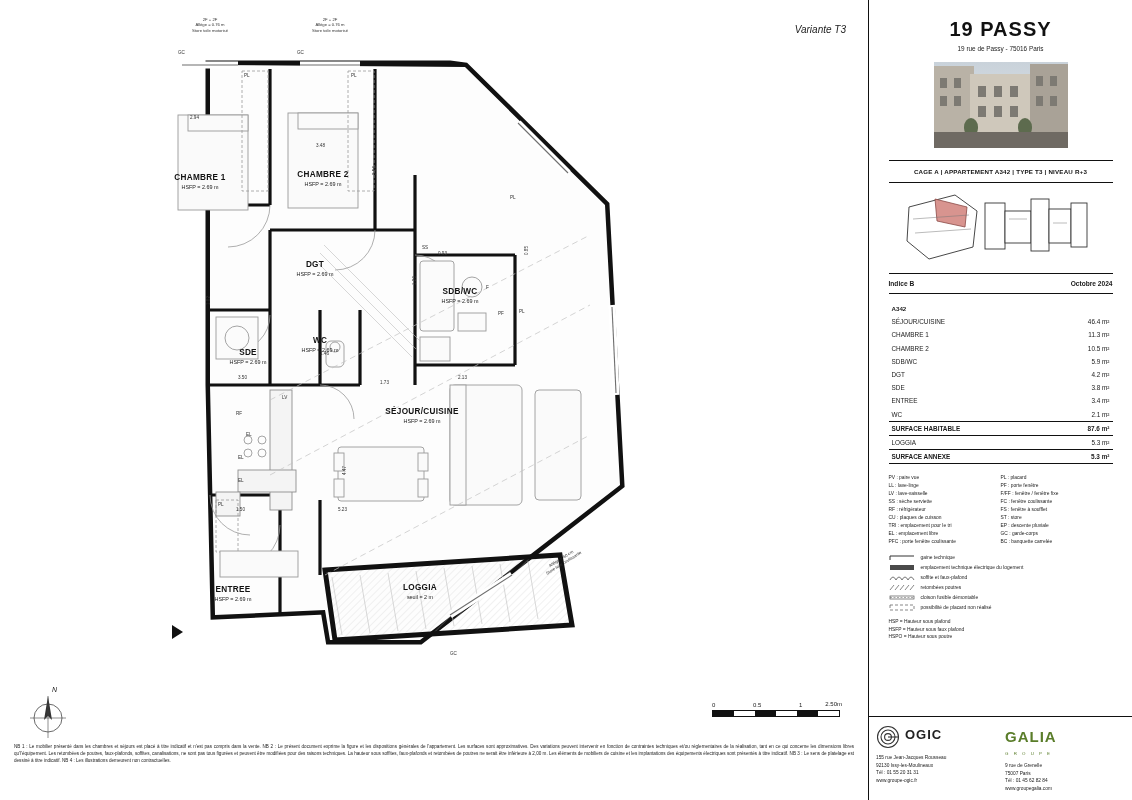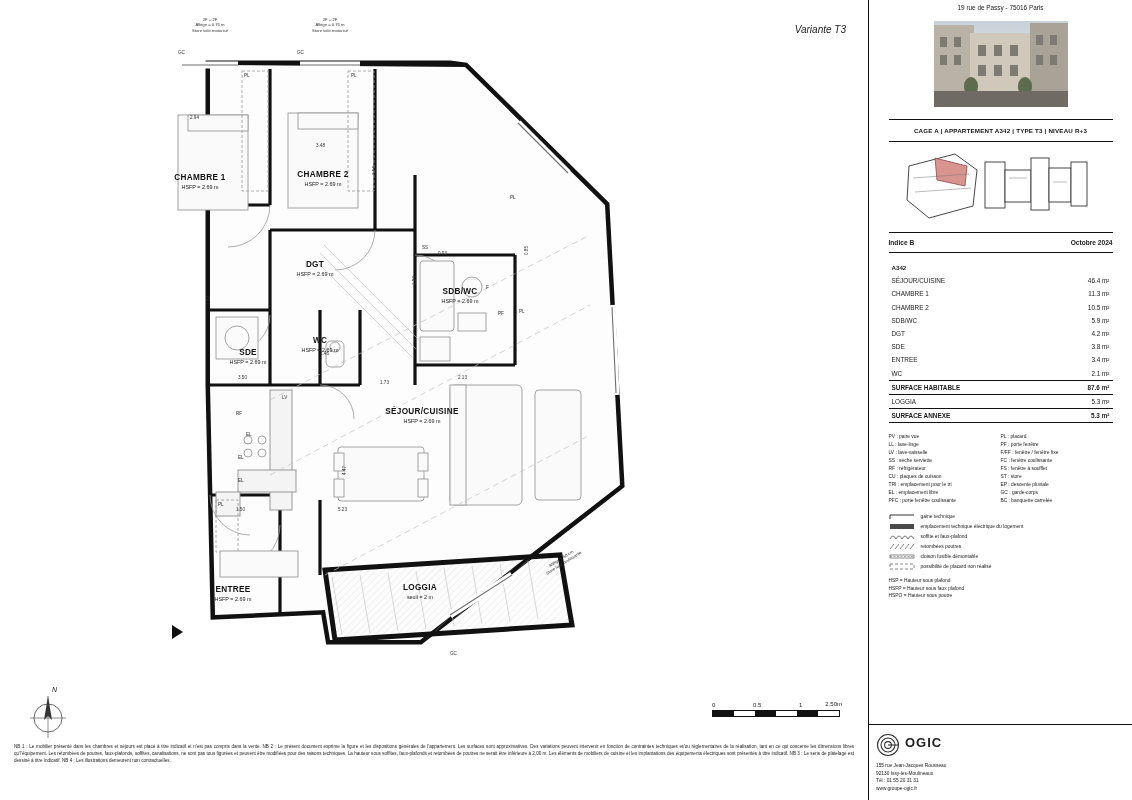--- a/index.html
+++ b/index.html
@@ -355,20 +355,21 @@
           <i></i>
       </div>
       <div class="lab" style="top:-1px;">2.50m</div>
     </div>
 
     <div class="notes">NB 1 : Le mobilier présenté dans les chambres et séjours est placé à titre indicatif et n'est pas compris dans la vente. NB 2 : Le présent document exprime la figure et les dispositions générales de l'appartement. Les surfaces sont approximatives. Des variations peuvent intervenir en fonction de contraintes techniques et/ou réglementaires de la réalisation, tant en ce qui concerne les dimensions libres qu'l'équipement. Les retombées de poutres, faux-plafonds, soffites, canalisations, ne sont pas tous figurées et peuvent être modifiées pour des raisons techniques. La hauteur sous soffites, faux-plafonds et retombées de poutres ne serait être inférieure à 2,00 m. Les éléments de mobiliers de cuisine et les implantations des équipements électriques sont présentés à titre indicatif. NB 3 : Le sens de platelage est dessiné à titre indicatif. NB 4 : Les illustrations demeurent non contractuelles.</div>
   </div>
 
   <div class="panel">
 
+    <div class="p-title">19 PASSY</div>
     <div class="p-sub">19 rue de Passy - 75016 Paris</div>
 
     <div class="photo">
       <div class="sky"></div>
       <div class="bldgL"></div>
       <div class="bldgM"></div>
       <div class="bldgR"></div>
       <div class="win" style="left:6px;top:16px;width:7px;height:10px;"></div>
       <div class="win" style="left:20px;top:16px;width:7px;height:10px;"></div>
       <div class="win" style="left:6px;top:34px;width:7px;height:10px;"></div>
@@ -571,17 +572,27 @@
               <circle cx="12" cy="12" r="3.4" fill="none" stroke="#333" stroke-width="1.1"></circle>
               <path d="M12,12 L22,12" stroke="#333" stroke-width="1.1"></path>
             </svg>
             <span class="ogic-logo" style="margin-left:5px;">OGIC</span>
           </div>
           <div>155 rue Jean-Jacques Rousseau</div>
           <div>92130 Issy-les-Moulineaux</div>
           <div>Tél : 01 55 20 31 31</div>
           <div>www.groupe-ogic.fr</div>
         </div>
+        <div class="foot-col b">
+          <div style="margin-bottom:3px;">
+            <span class="galia-logo">GALIA</span>
+          </div>
+          <div class="galia-sub" style="margin-bottom:4px;">G R O U P E</div>
+          <div>9 rue de Grenelle</div>
+          <div>75007 Paris</div>
+          <div>Tél : 01 45 62 82 84</div>
+          <div>www.groupegalia.com</div>
+        </div>
       </div>
       <div style="height:8px;"></div>
     </div>
   </div>
 </div>
 
 </body></html>

